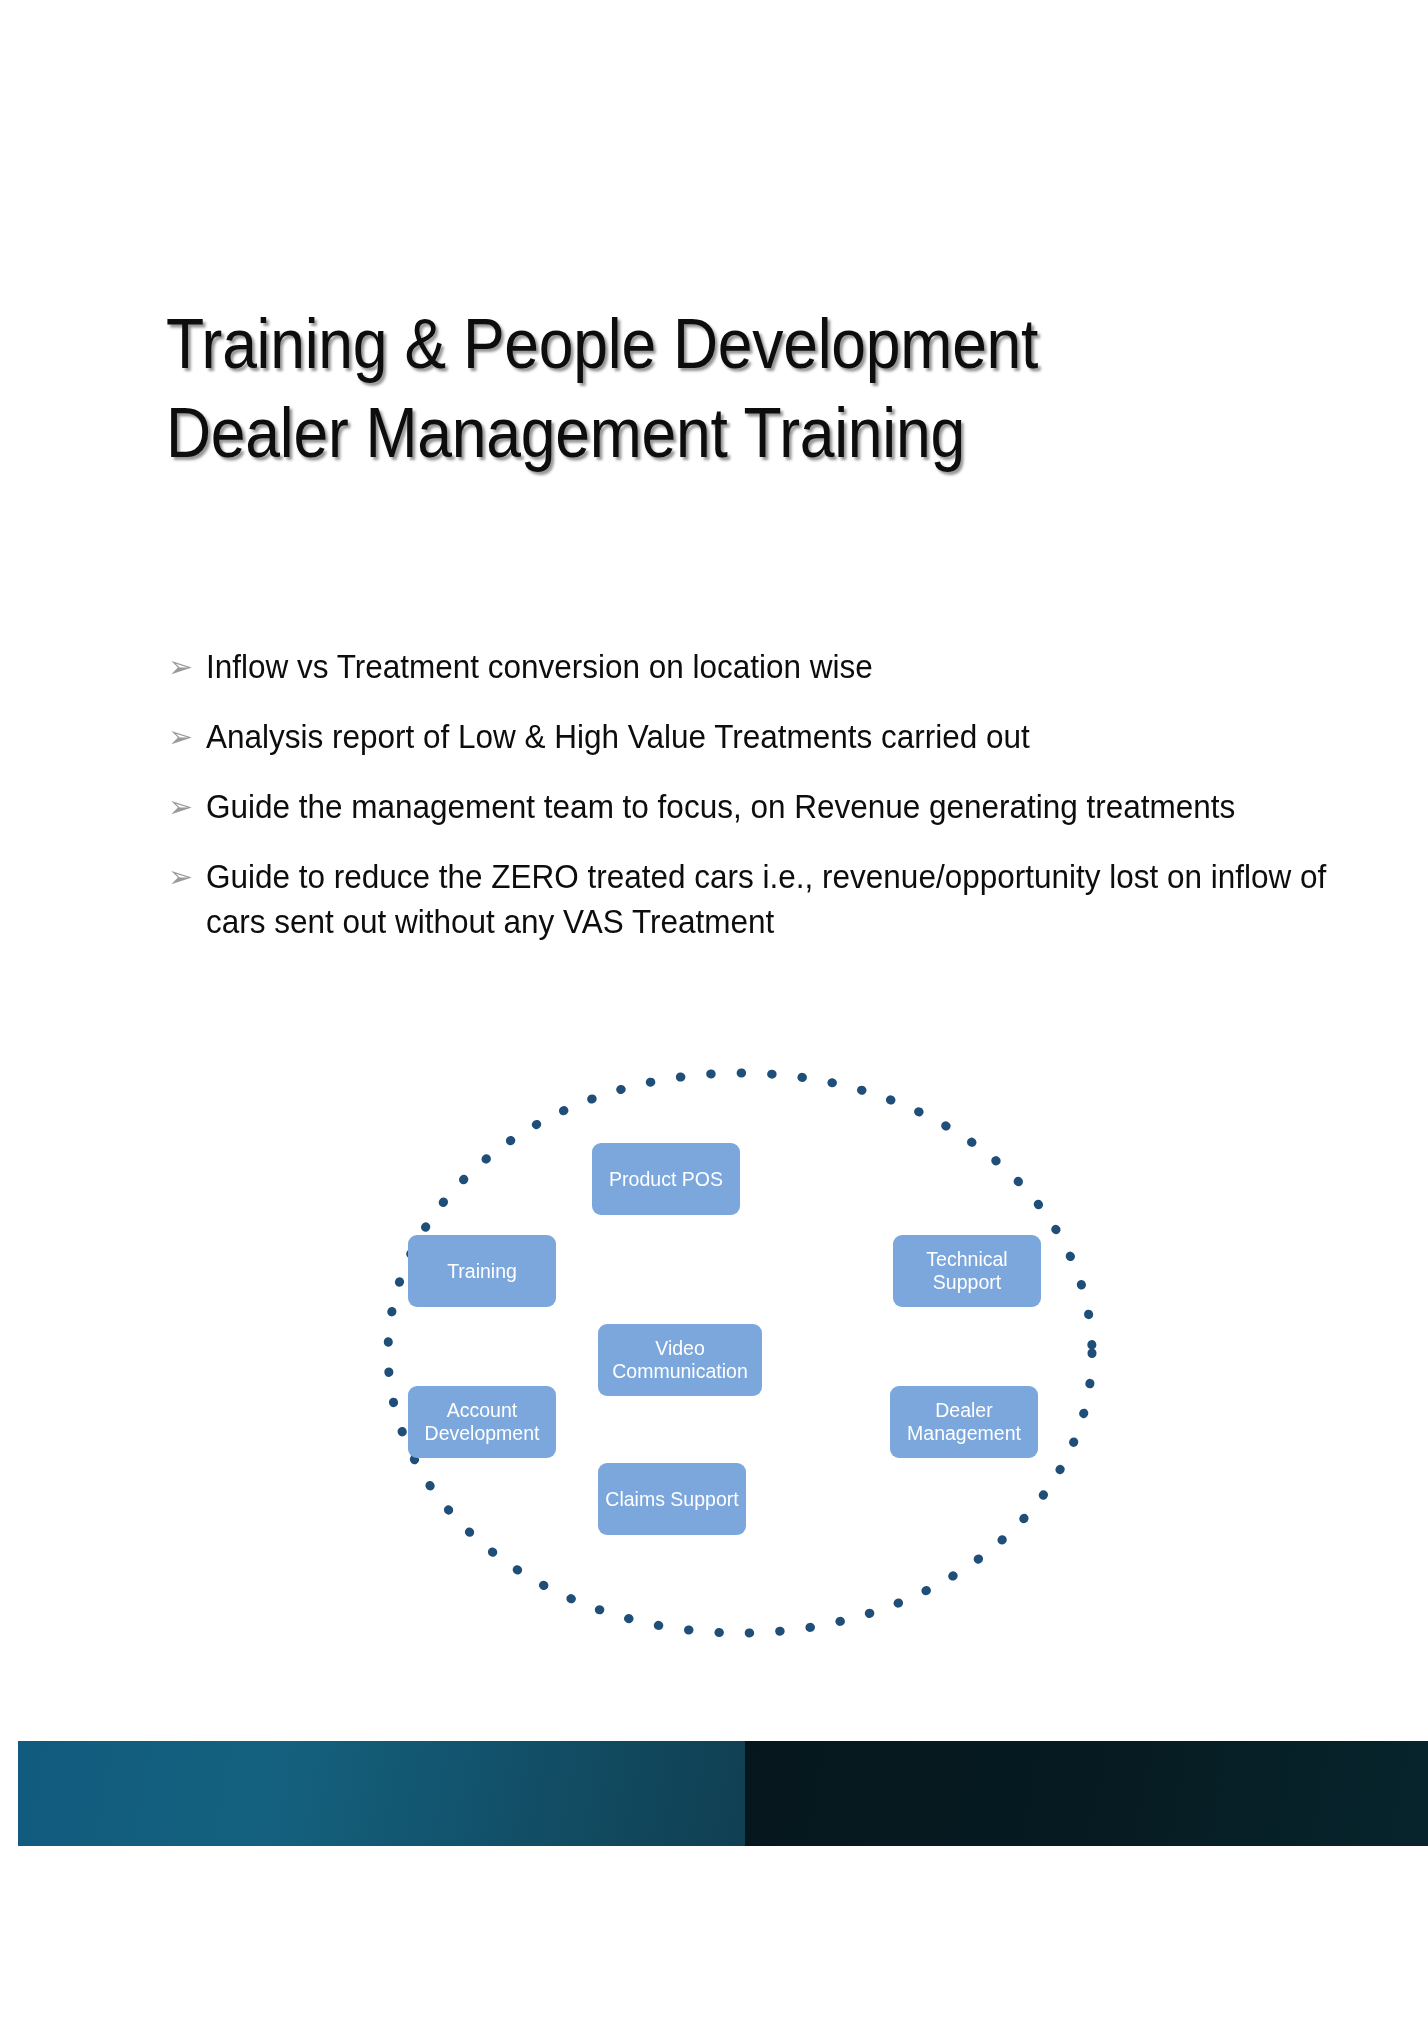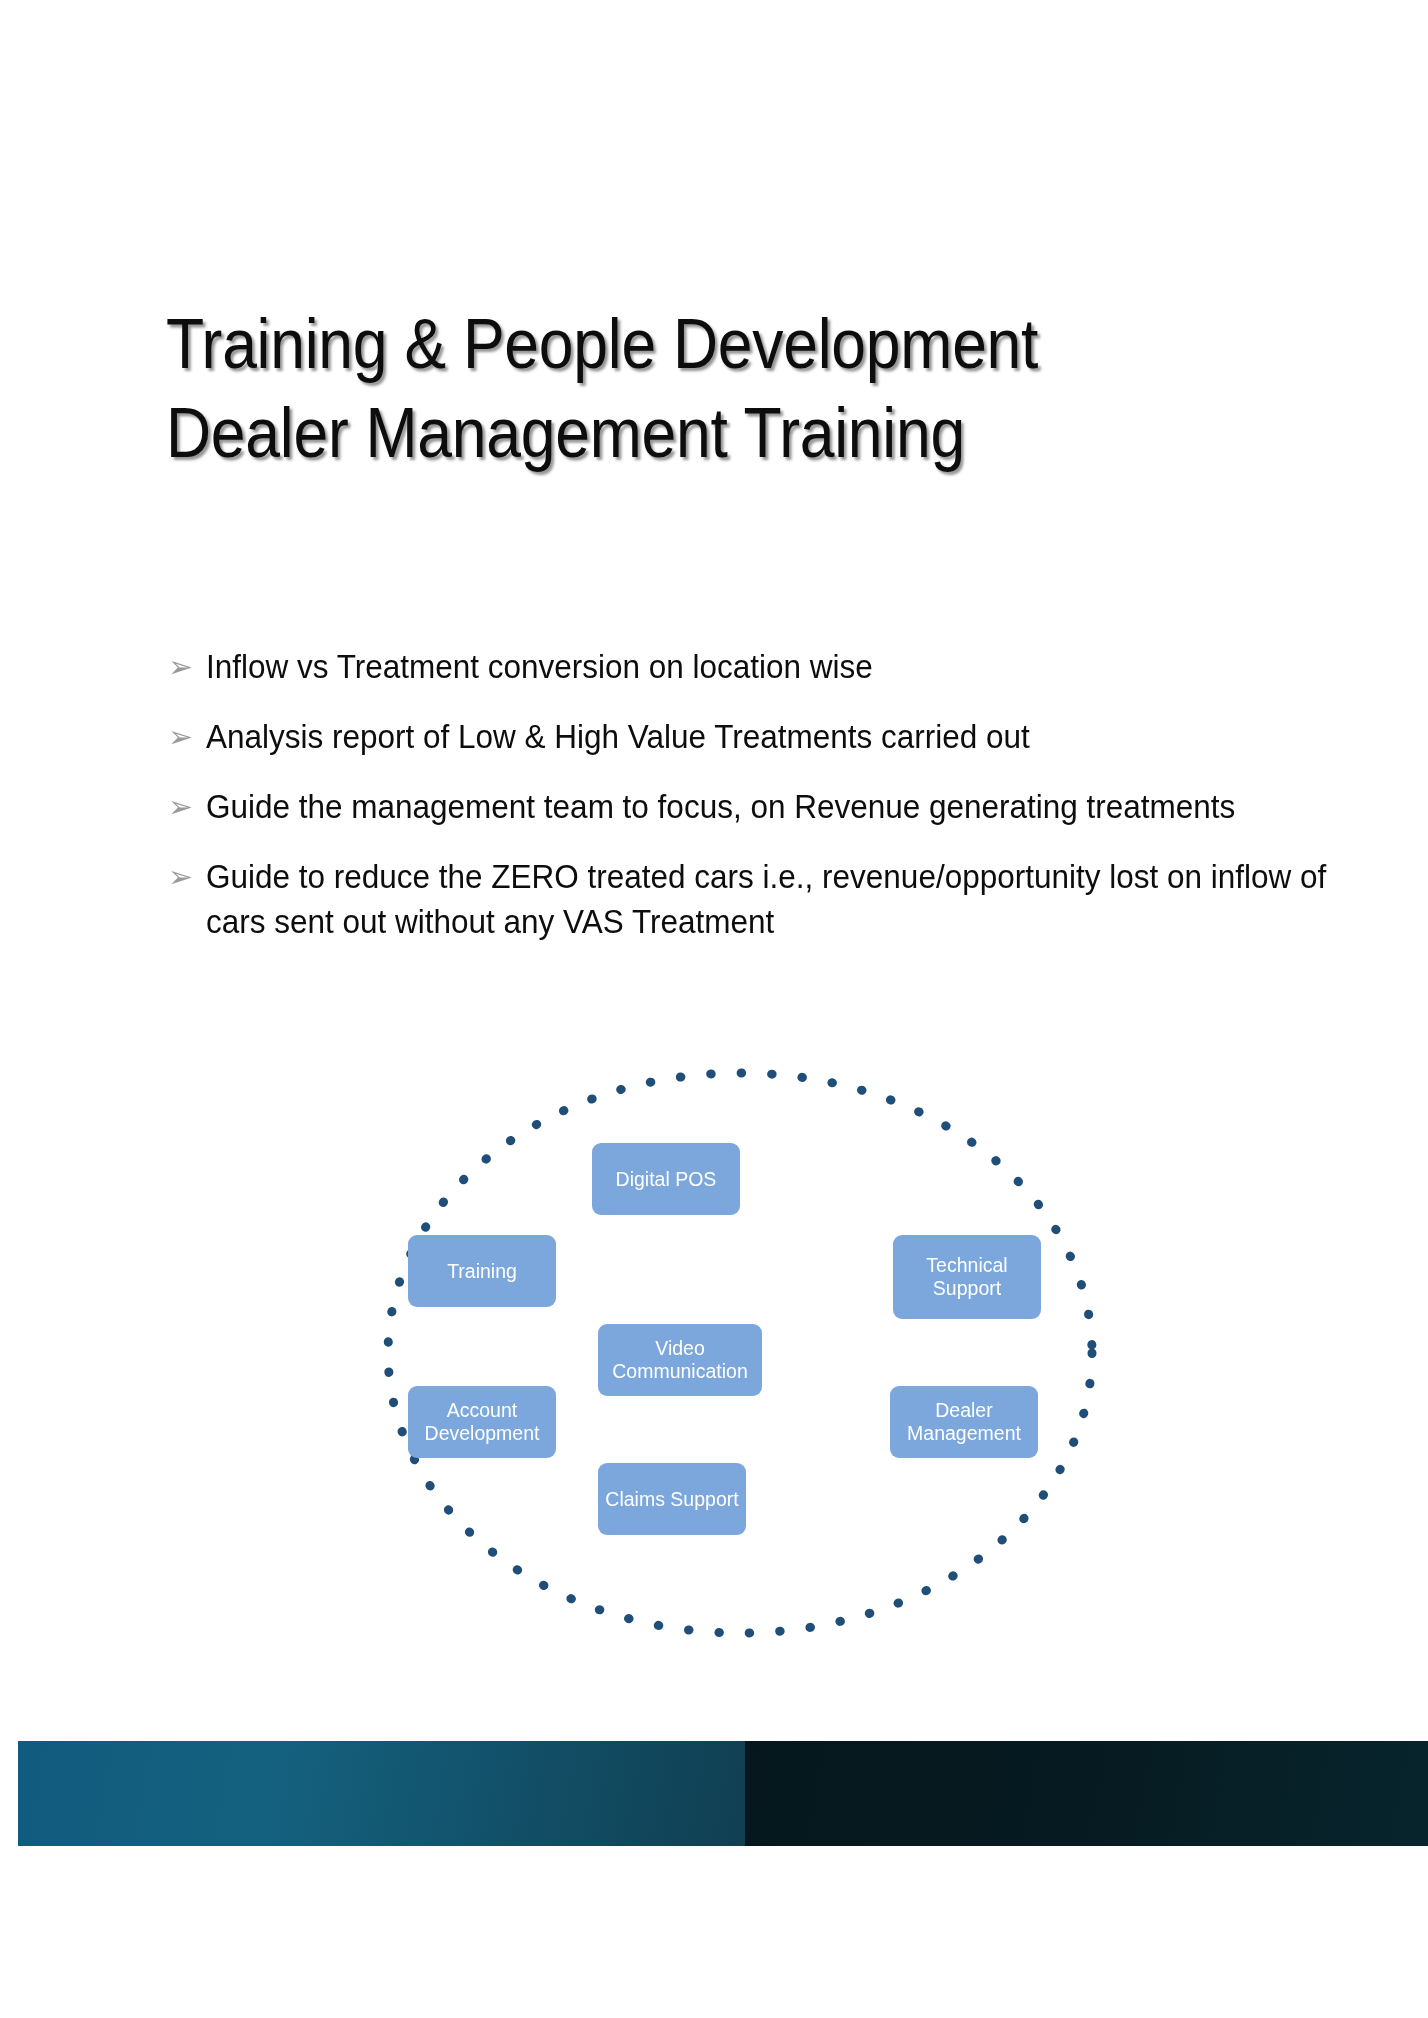--- a/index.html
+++ b/index.html
@@ -103,21 +103,21 @@
     display: flex;
     align-items: center;
     justify-content: center;
     box-sizing: border-box;
     padding: 4px 6px;
   }
 
   
   #node-digital-pos      { left: 232px; top: 88px;  width: 148px; height: 72px; }
   #node-training         { left: 48px;  top: 180px; width: 148px; height: 72px; }
-  #node-technical        { left: 533px; top: 180px; width: 148px; height: 84px; }
+  #node-technical        { left: 533px; top: 180px; width: 148px; height: 72px; }
   #node-video            { left: 238px; top: 269px; width: 164px; height: 72px; }
   #node-product          { left: 48px;  top: 331px; width: 148px; height: 72px; }
   #node-account          { left: 530px; top: 331px; width: 148px; height: 72px; }
   #node-claims           { left: 238px; top: 408px; width: 148px; height: 72px; }
 
   
   #bottom-bar {
     position: absolute;
     left: 18px;
     top: 1741px;
@@ -173,21 +173,21 @@
 
   </div>
 
   <div id="diagram">
 
     <svg width="760" height="620" viewBox="0 0 760 620">
       <ellipse cx="380" cy="298" rx="352" ry="280" fill="none" stroke="#1F4E79" stroke-width="9" stroke-linecap="round" stroke-dasharray="0.5 30"></ellipse>
     </svg>
 
     <div class="node" id="node-digital-pos">
-      <span>Digital POS</span>
+      <span>Product POS</span>
     </div>
 
     <div class="node" id="node-training">
       <span>Training</span>
     </div>
 
     <div class="node" id="node-technical">
       <span>Technical Support</span>
     </div>
 

